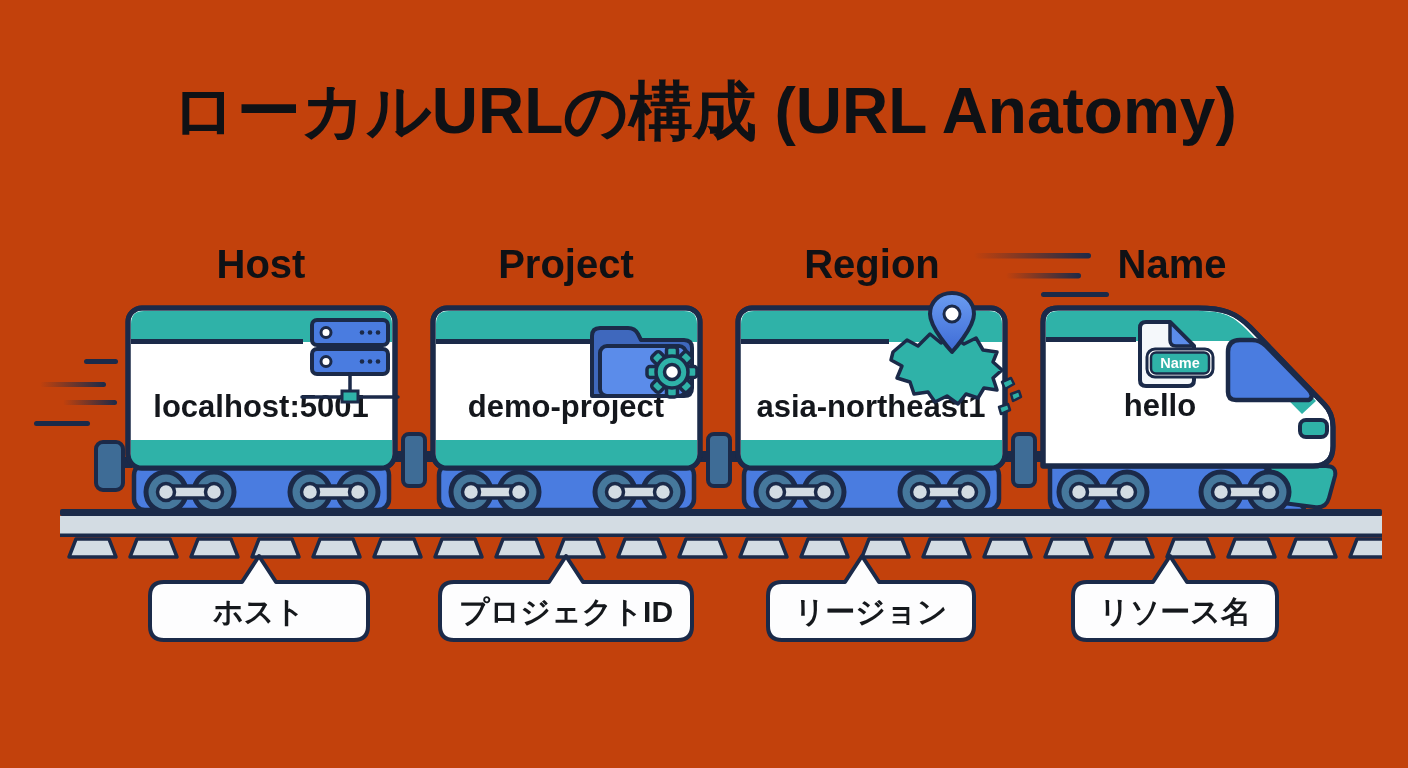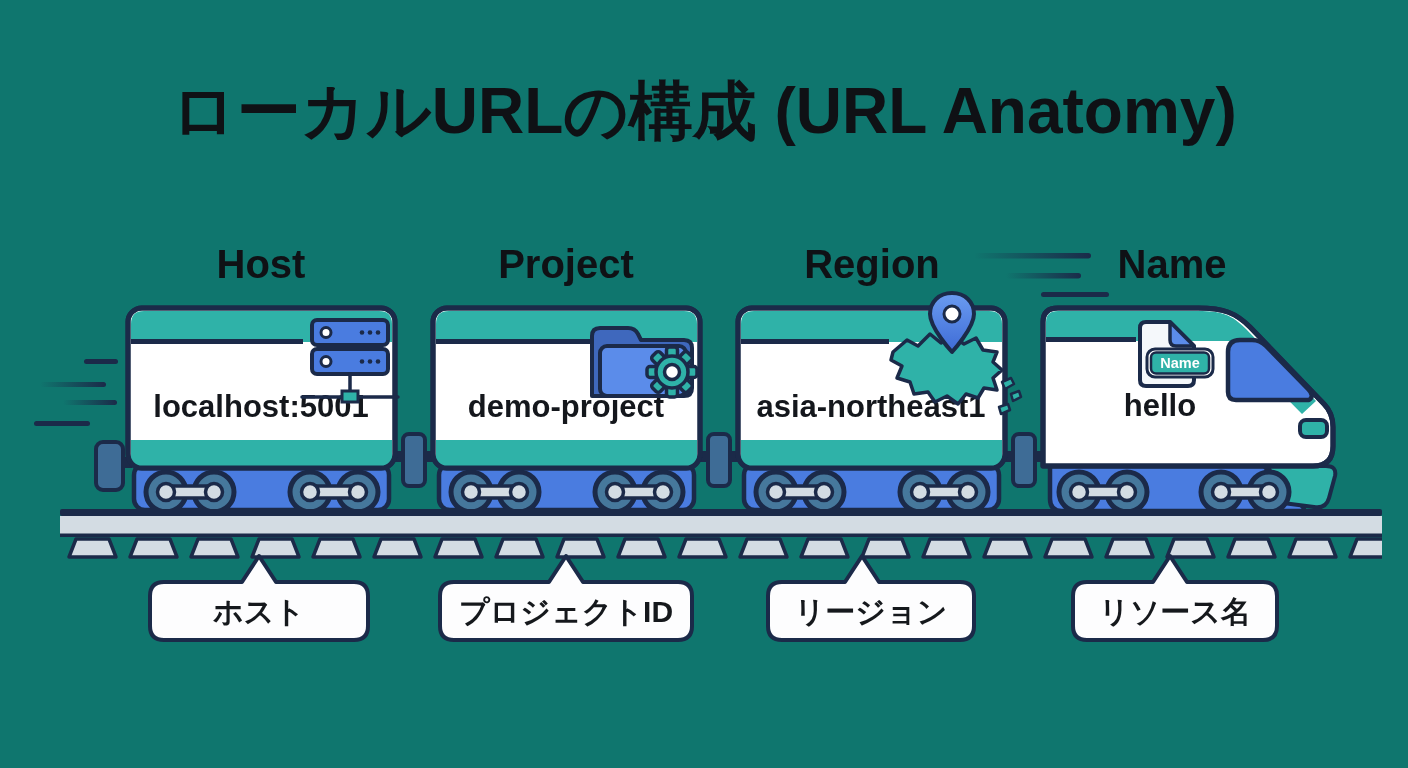--- a/index.html
+++ b/index.html
@@ -1,17 +1,17 @@
 <!DOCTYPE html>
 <html><head>
 <meta charset="utf-8">
 <style>
   html,body{margin:0;padding:0;background:#fff;}
   .stage{
-    width:1408px;height:768px;position:relative;background:#0f766e;
+    width:1408px;height:768px;position:relative;background:#c2410c;
     font-family:"Liberation Sans","DejaVu Sans",sans-serif;overflow:hidden;
   }
   svg{display:block}
   text{font-family:"Liberation Sans","DejaVu Sans",sans-serif;}
   .title-t{font-size:64px;font-weight:bold;fill:#0f1115;}
   .seg-label{font-size:40px;font-weight:bold;fill:#0f1115;}
   .car-value{font-size:31px;font-weight:bold;fill:#14171c;}
   .callout-t{font-size:30px;font-weight:bold;fill:#15181c;}
   .tag-t{font-size:14.5px;font-weight:bold;fill:#ffffff;}
   .teal{fill:#2fb2a8}

